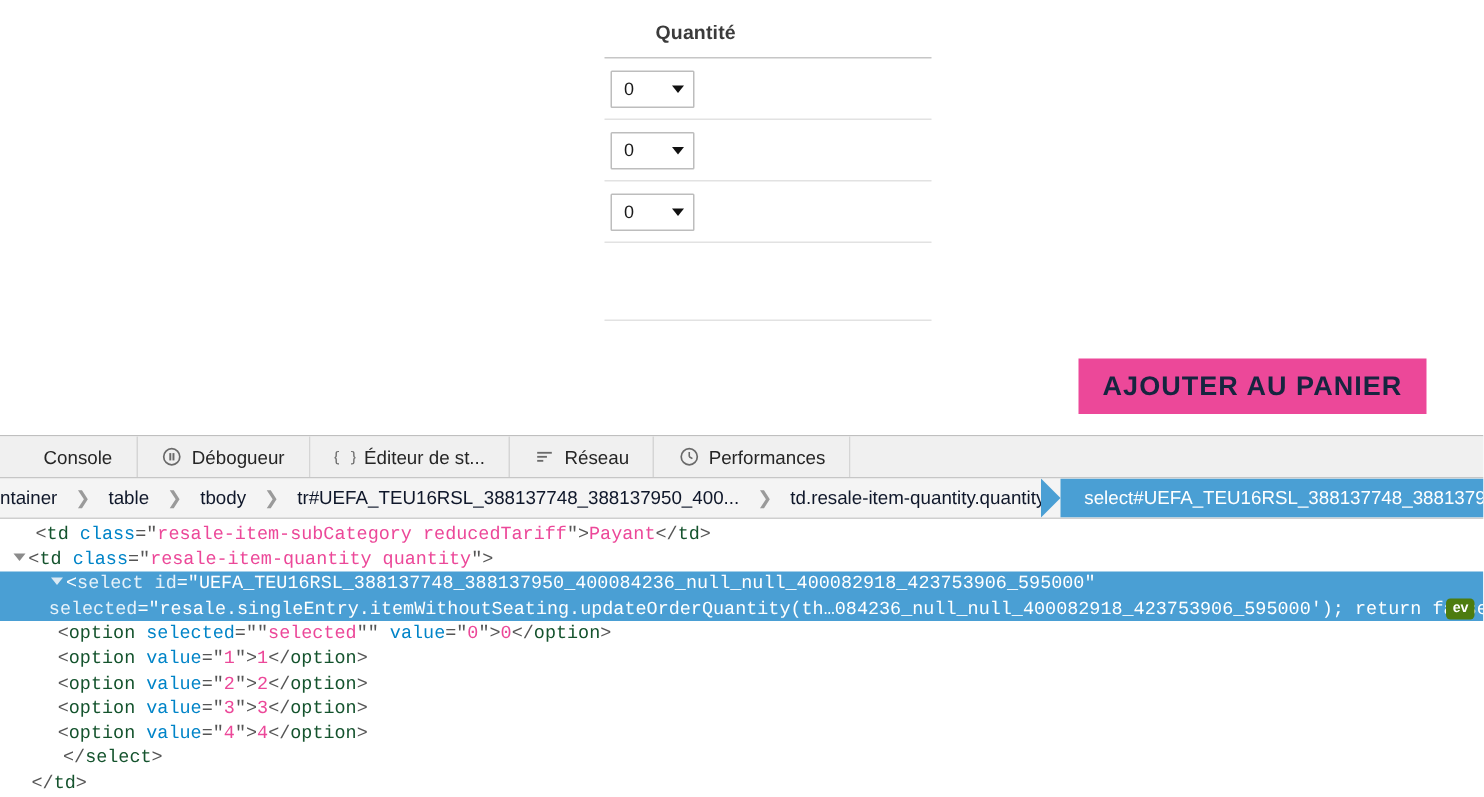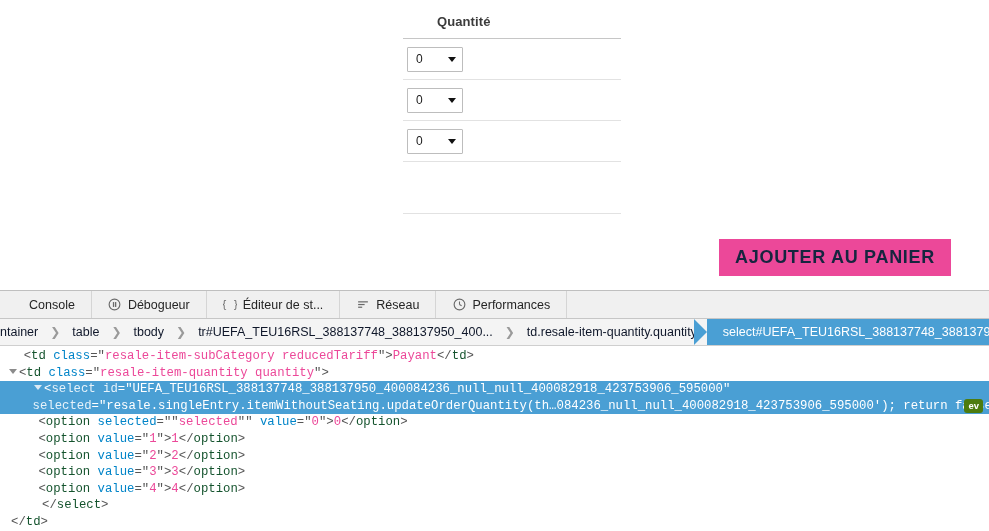--- a/index.html
+++ b/index.html
@@ -374,15 +374,15 @@
       <div class="ml-line" style="padding-left: 23.68px;"><span class="punct">&lt;</span><span class="tag">td</span><span class="punct"> </span><span class="attr">class</span><span class="punct">="</span><span class="attrval">resale-item-subCategory reducedTariff</span><span class="punct">"&gt;</span><span class="text">Payant</span><span class="punct">&lt;/</span><span class="tag">td</span><span class="punct">&gt;</span></div>
       <div class="ml-line" style="padding-left: 8.88px;"><span class="twisty"></span><span class="punct">&lt;</span><span class="tag">td</span><span class="punct"> </span><span class="attr">class</span><span class="punct">="</span><span class="attrval">resale-item-quantity quantity</span><span class="punct">"&gt;</span></div>
       <div class="ml-line sel" style="padding-left: 34px;"><span class="twisty"></span><span class="punct">&lt;</span><span class="tag">select</span><span class="punct"> </span><span class="attr">id</span><span class="punct">="</span><span class="attrval">UEFA_TEU16RSL_388137748_388137950_400084236_null_null_400082918_423753906_595000</span><span class="punct">"</span></div>
       <div class="ml-line sel" style="padding-left: 32.56px;"><span class="attr">selected</span><span class="punct">="</span><span class="attrval">resale.singleEntry.itemWithoutSeating.updateOrderQuantity(th…084236_null_null_400082918_423753906_595000'); return false;</span><span class="ev-badge">ev</span></div>
       <div class="ml-line" style="padding-left: 38.48px;"><span class="punct">&lt;</span><span class="tag">option</span><span class="punct"> </span><span class="attr">selected</span><span class="punct">=""</span><span class="attrval">selected</span><span class="punct">"" </span><span class="attr">value</span><span class="punct">="</span><span class="attrval">0</span><span class="punct">"&gt;</span><span class="text">0</span><span class="punct">&lt;/</span><span class="tag">option</span><span class="punct">&gt;</span></div>
       <div class="ml-line" style="padding-left: 38.48px;"><span class="punct">&lt;</span><span class="tag">option</span><span class="punct"> </span><span class="attr">value</span><span class="punct">="</span><span class="attrval">1</span><span class="punct">"&gt;</span><span class="text">1</span><span class="punct">&lt;/</span><span class="tag">option</span><span class="punct">&gt;</span></div>
       <div class="ml-line" style="padding-left: 38.48px;"><span class="punct">&lt;</span><span class="tag">option</span><span class="punct"> </span><span class="attr">value</span><span class="punct">="</span><span class="attrval">2</span><span class="punct">"&gt;</span><span class="text">2</span><span class="punct">&lt;/</span><span class="tag">option</span><span class="punct">&gt;</span></div>
       <div class="ml-line" style="padding-left: 38.48px;"><span class="punct">&lt;</span><span class="tag">option</span><span class="punct"> </span><span class="attr">value</span><span class="punct">="</span><span class="attrval">3</span><span class="punct">"&gt;</span><span class="text">3</span><span class="punct">&lt;/</span><span class="tag">option</span><span class="punct">&gt;</span></div>
       <div class="ml-line" style="padding-left: 38.48px;"><span class="punct">&lt;</span><span class="tag">option</span><span class="punct"> </span><span class="attr">value</span><span class="punct">="</span><span class="attrval">4</span><span class="punct">"&gt;</span><span class="text">4</span><span class="punct">&lt;/</span><span class="tag">option</span><span class="punct">&gt;</span></div>
       <div class="ml-line" style="padding-left: 42px;"><span class="punct">&lt;/</span><span class="tag">select</span><span class="punct">&gt;</span></div>
-      <div class="ml-line" style="padding-left: 11px;"><span class="punct">&lt;/</span><span class="tag">td</span><span class="punct">&gt;</span></div>
+      <div class="ml-line" style="padding-left: 21px;"><span class="punct">&lt;/</span><span class="tag">td</span><span class="punct">&gt;</span></div>
     </div>
 </div>
 
 </body></html>

